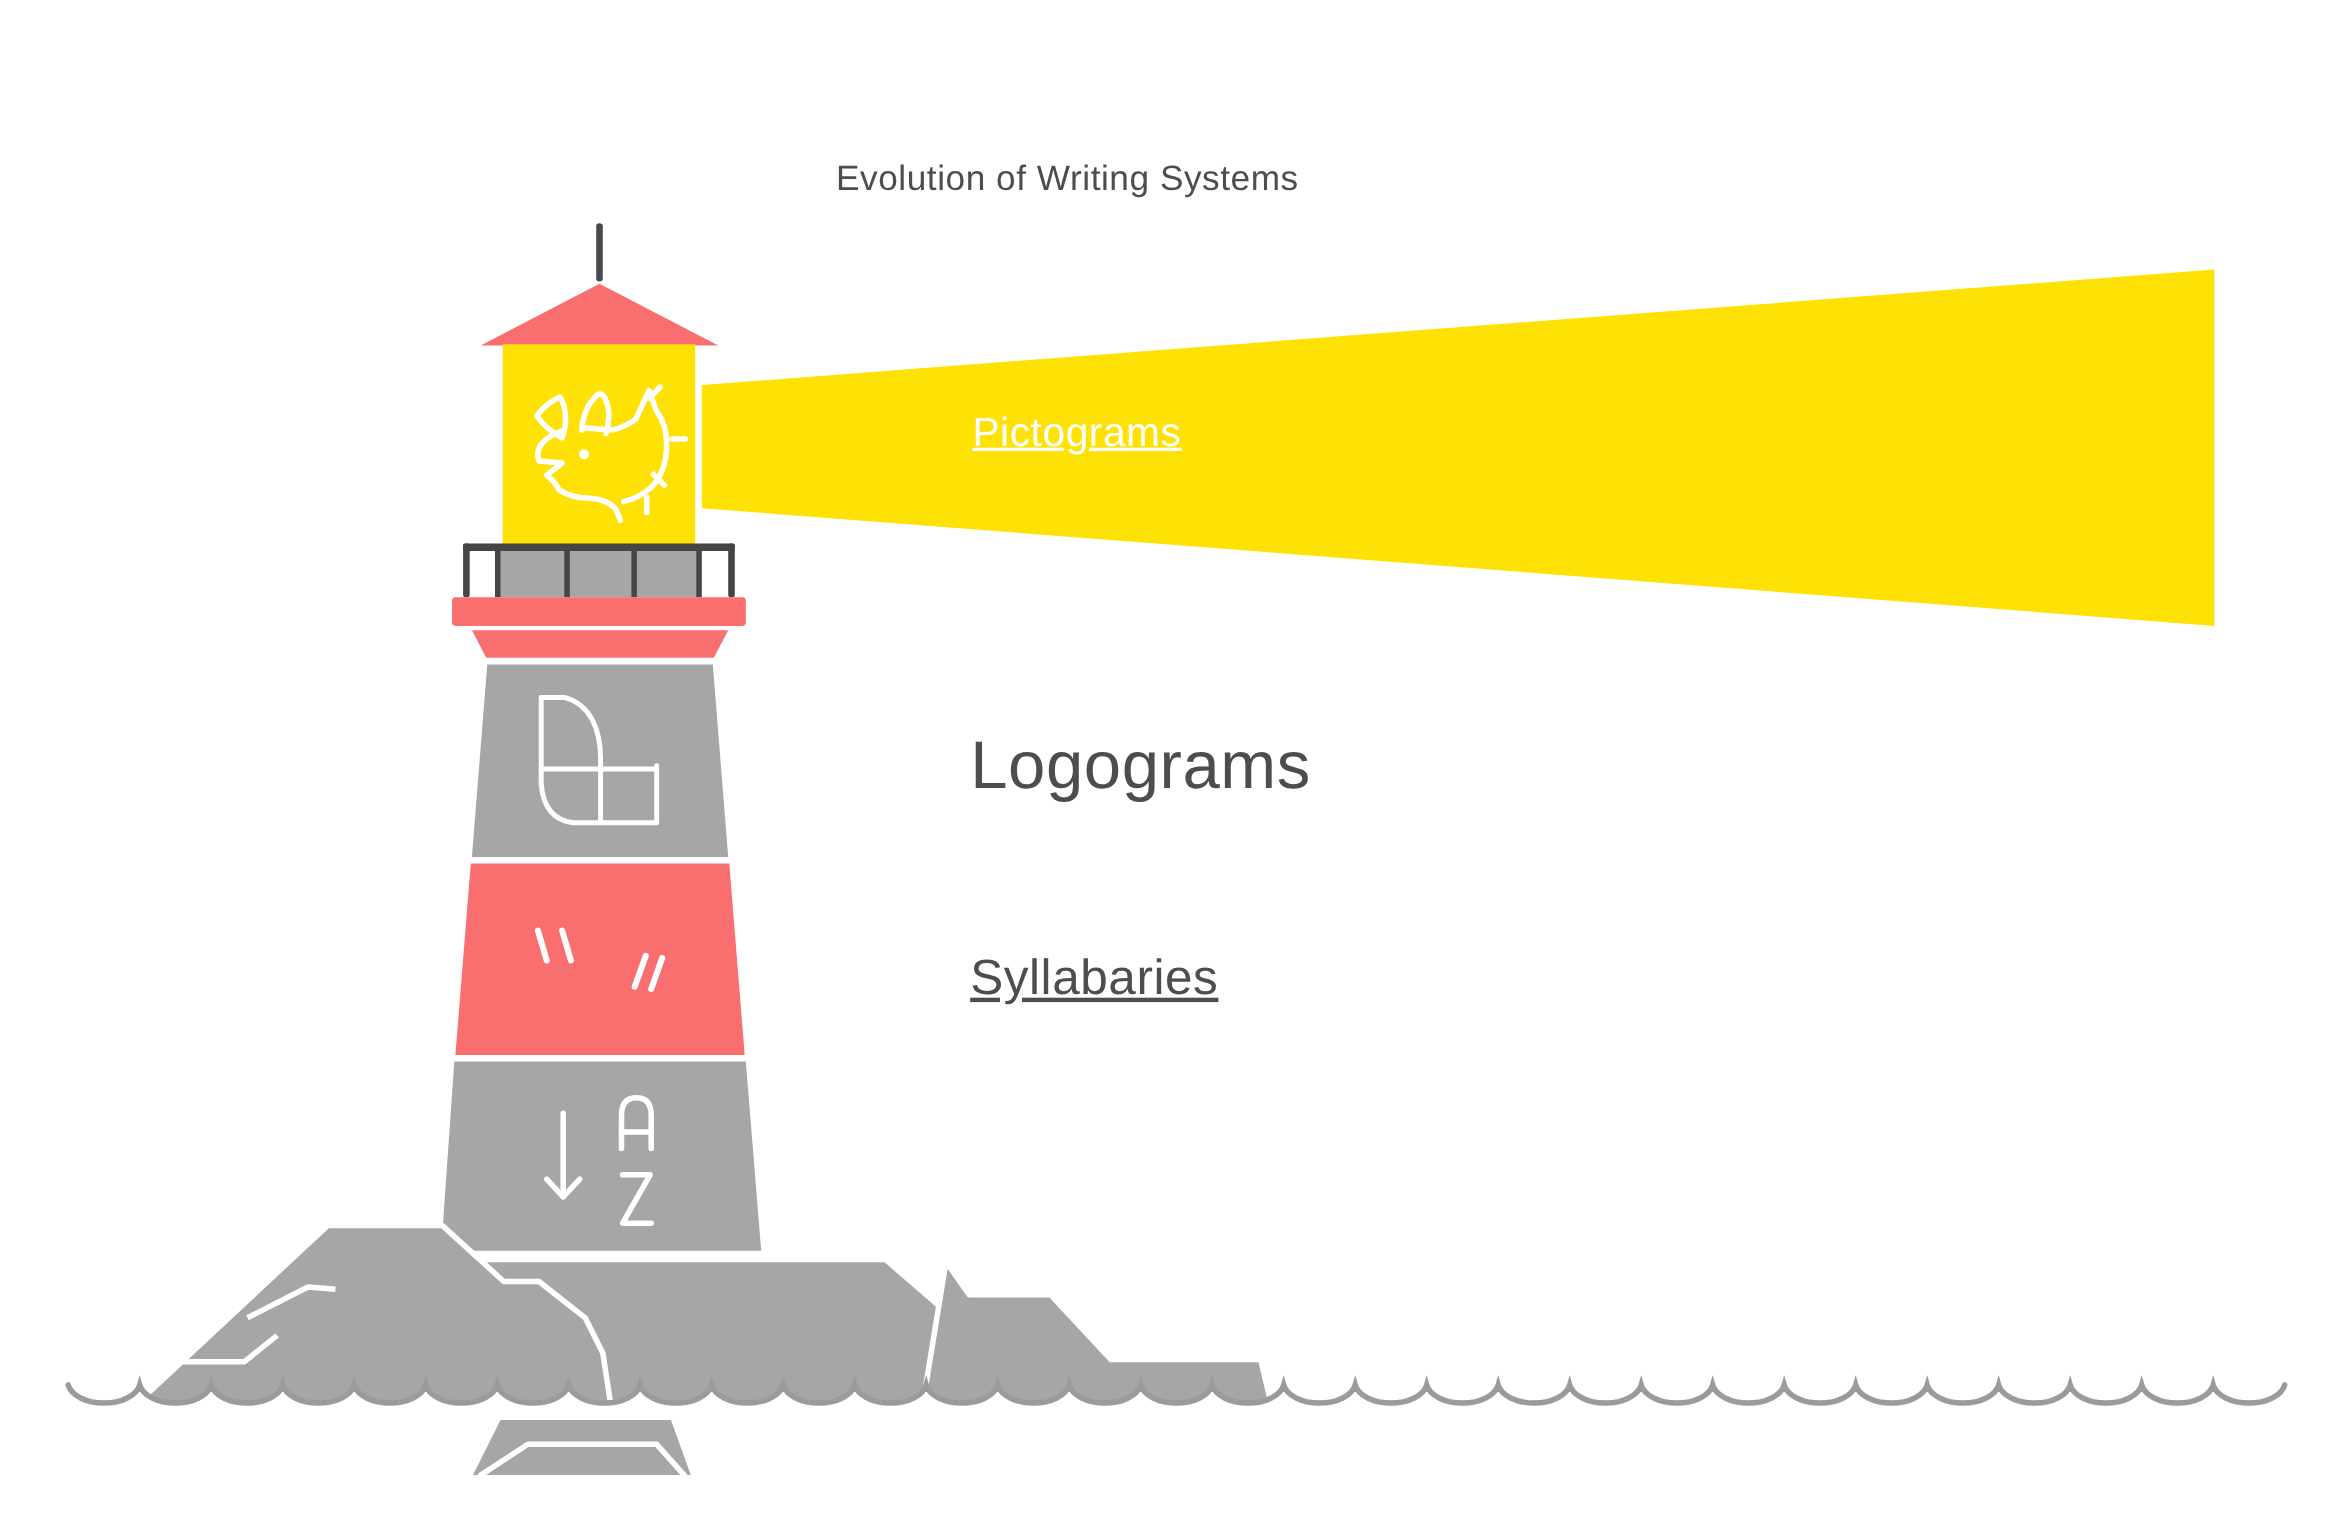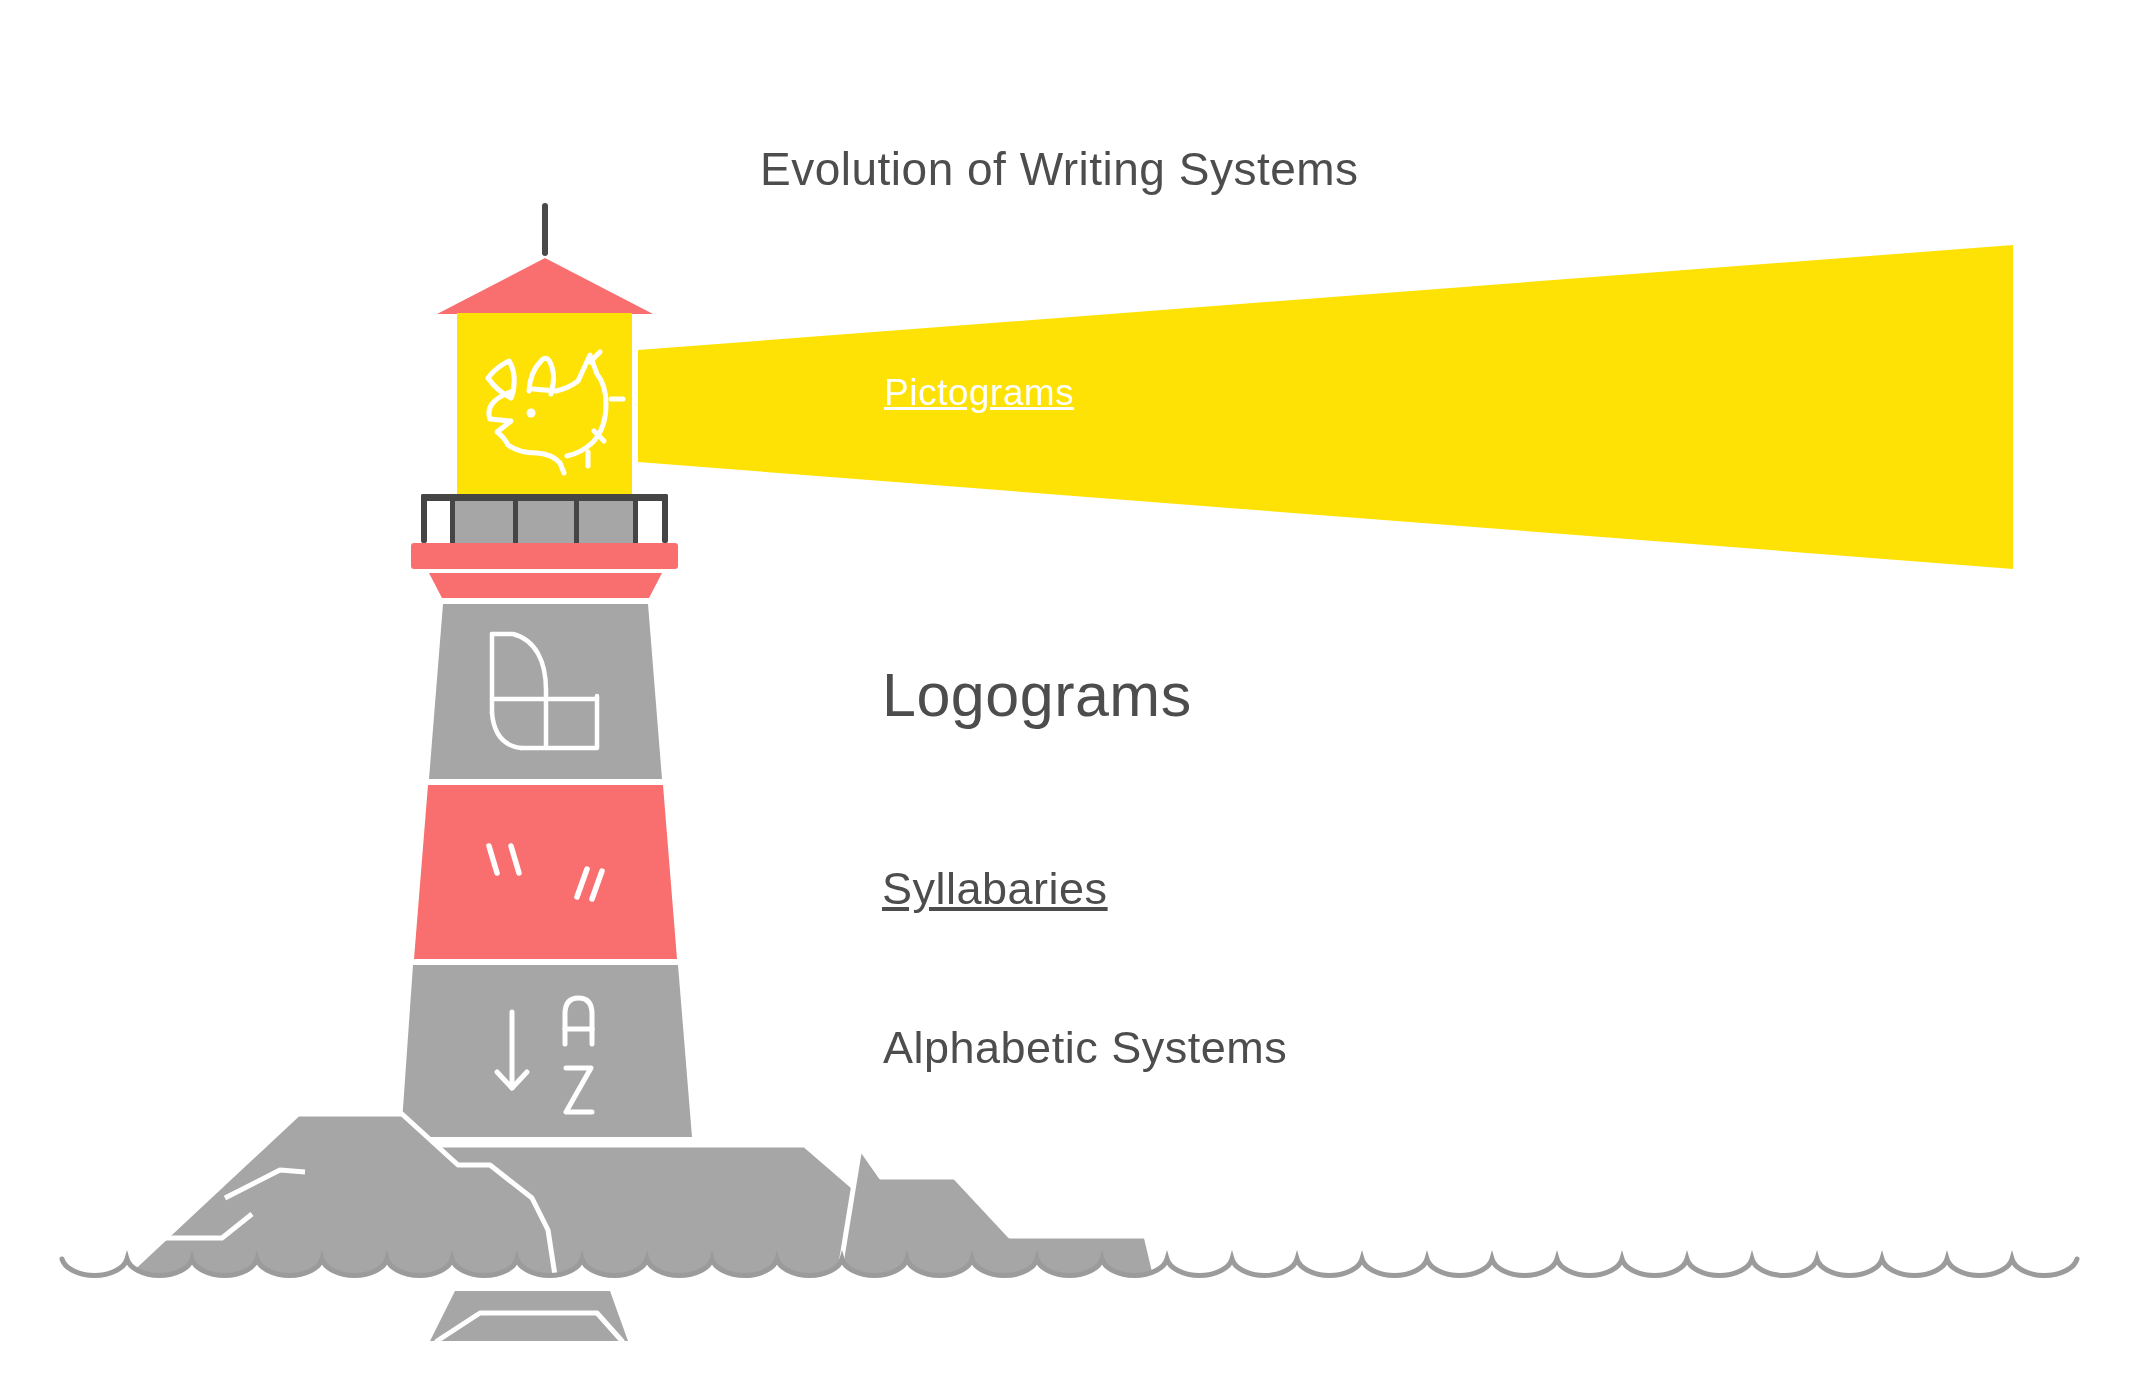--- a/index.html
+++ b/index.html
@@ -11,21 +11,21 @@
     font-family:"Liberation Sans", sans-serif;
   }
   .stage-svg{position:absolute;left:0;top:0;}
   .txt{
     position:absolute;
     white-space:nowrap;
     line-height:1;
     color:var(--text-gray);
     letter-spacing:0.5px;
   }
-  .page-title{left:760px;top:146px;font-size:46px;}
+  .page-title{left:760px;top:146px;font-size:32px;}
   .label-pictograms{left:884px;top:374px;font-size:37px;color:var(--icon-white);text-decoration:underline;}
   .label-logograms{left:882px;top:665px;font-size:61px;}
   .label-syllabaries{left:882px;top:866px;font-size:45px;text-decoration:underline;}
   .label-alphabetic{left:883px;top:1025px;font-size:45px;}
 </style>
 </head>
 <body>
 
 <div class="canvas">
 
@@ -130,14 +130,13 @@
     <g>
       <path d="M430,1341 L455,1291 L610,1291 L628,1341 Z" style="fill:var(--structure-gray)" stroke="none"></path>
       <path d="M437,1341 L480,1313 L597,1313 L622,1341" fill="none" style="stroke:var(--icon-white)" stroke-width="5" stroke-linejoin="round" stroke-linecap="round"></path>
     </g>
   </svg>
 
   <div class="txt page-title">Evolution of Writing Systems</div>
   <div class="txt label-pictograms">Pictograms</div>
   <div class="txt label-logograms">Logograms</div>
   <div class="txt label-syllabaries">Syllabaries</div>
-  <div class="txt label-alphabetic">Alphabetic Systems</div>
 </div>
 
 </body></html>

